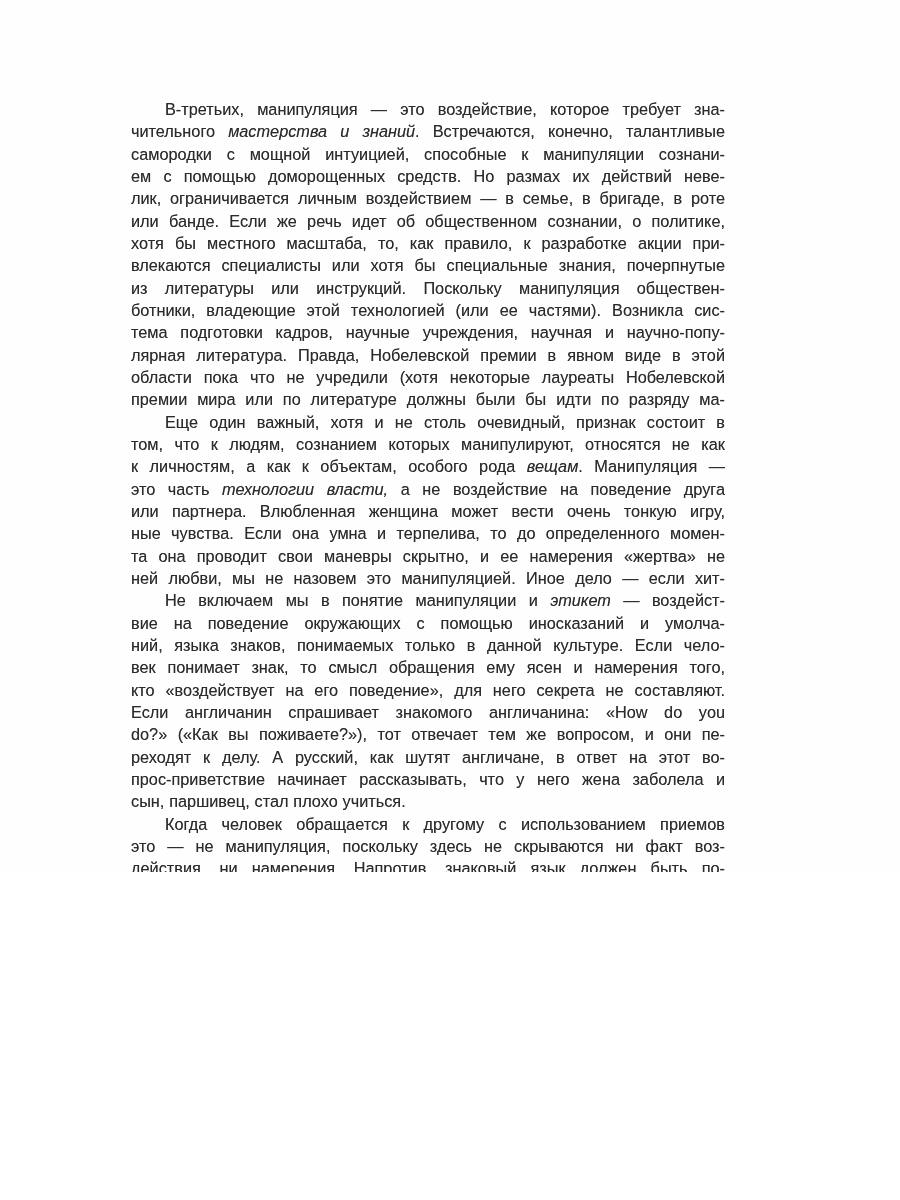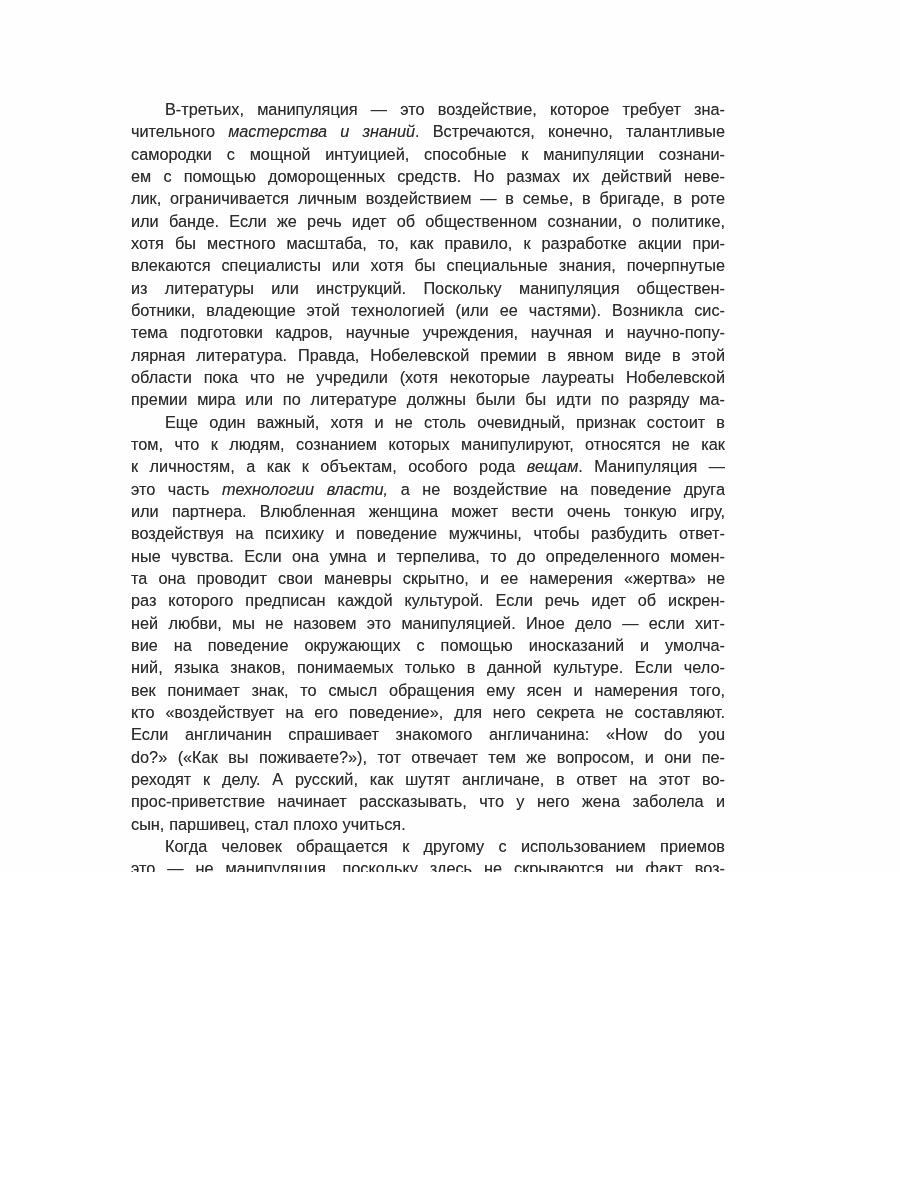--- a/index.html
+++ b/index.html
@@ -65,25 +65,24 @@
       <div class="line"><span>ботники, владеющие этой технологией (или ее частями). Возникла сис-</span></div>
       <div class="line"><span>тема подготовки кадров, научные учреждения, научная и научно-попу-</span></div>
       <div class="line"><span>лярная литература. Правда, Нобелевской премии в явном виде в этой</span></div>
       <div class="line"><span>области пока что не учредили (хотя некоторые лауреаты Нобелевской</span></div>
       <div class="line"><span>премии мира или по литературе должны были бы идти по разряду ма-</span></div>
       <div class="line indent"><span>Еще один важный, хотя и не столь очевидный, признак состоит в</span></div>
       <div class="line"><span>том, что к людям, сознанием которых манипулируют, относятся не как</span></div>
       <div class="line"><span>к личностям, а как к объектам, особого рода </span><em>вещам</em><span>. Манипуляция —</span></div>
       <div class="line"><span>это часть </span><em>технологии власти,</em><span> а не воздействие на поведение друга</span></div>
       <div class="line"><span>или партнера. Влюбленная женщина может вести очень тонкую игру,</span></div>
-      <div class="line"><span>воздействуя на психику и поведение мужчины, чтобы разбудить ответ-</span></div>
       <div class="line"><span>ные чувства. Если она умна и терпелива, то до определенного момен-</span></div>
       <div class="line"><span>та она проводит свои маневры скрытно, и ее намерения «жертва» не</span></div>
-      <div class="line"><span>раз которого предписан каждой культурой. Если речь идет об искрен-</span></div>
       <div class="line"><span>ней любви, мы не назовем это манипуляцией. Иное дело — если хит-</span></div>
+      <div class="line indent"><span>Не включаем мы в понятие манипуляции и </span><em>этикет</em><span> — воздейст-</span></div>
       <div class="line"><span>вие на поведение окружающих с помощью иносказаний и умолча-</span></div>
       <div class="line"><span>ний, языка знаков, понимаемых только в данной культуре. Если чело-</span></div>
       <div class="line"><span>век понимает знак, то смысл обращения ему ясен и намерения того,</span></div>
       <div class="line"><span>кто «воздействует на его поведение», для него секрета не составляют.</span></div>
       <div class="line"><span>Если англичанин спрашивает знакомого англичанина: «How do you</span></div>
       <div class="line"><span>do?» («Как вы поживаете?»), тот отвечает тем же вопросом, и они пе-</span></div>
       <div class="line"><span>реходят к делу. А русский, как шутят англичане, в ответ на этот во-</span></div>
       <div class="line"><span>прос-приветствие начинает рассказывать, что у него жена заболела и</span></div>
       <div class="line flush"><span>сын, паршивец, стал плохо учиться.</span></div>
       <div class="line indent"><span>Когда человек обращается к другому с использованием приемов</span></div>

